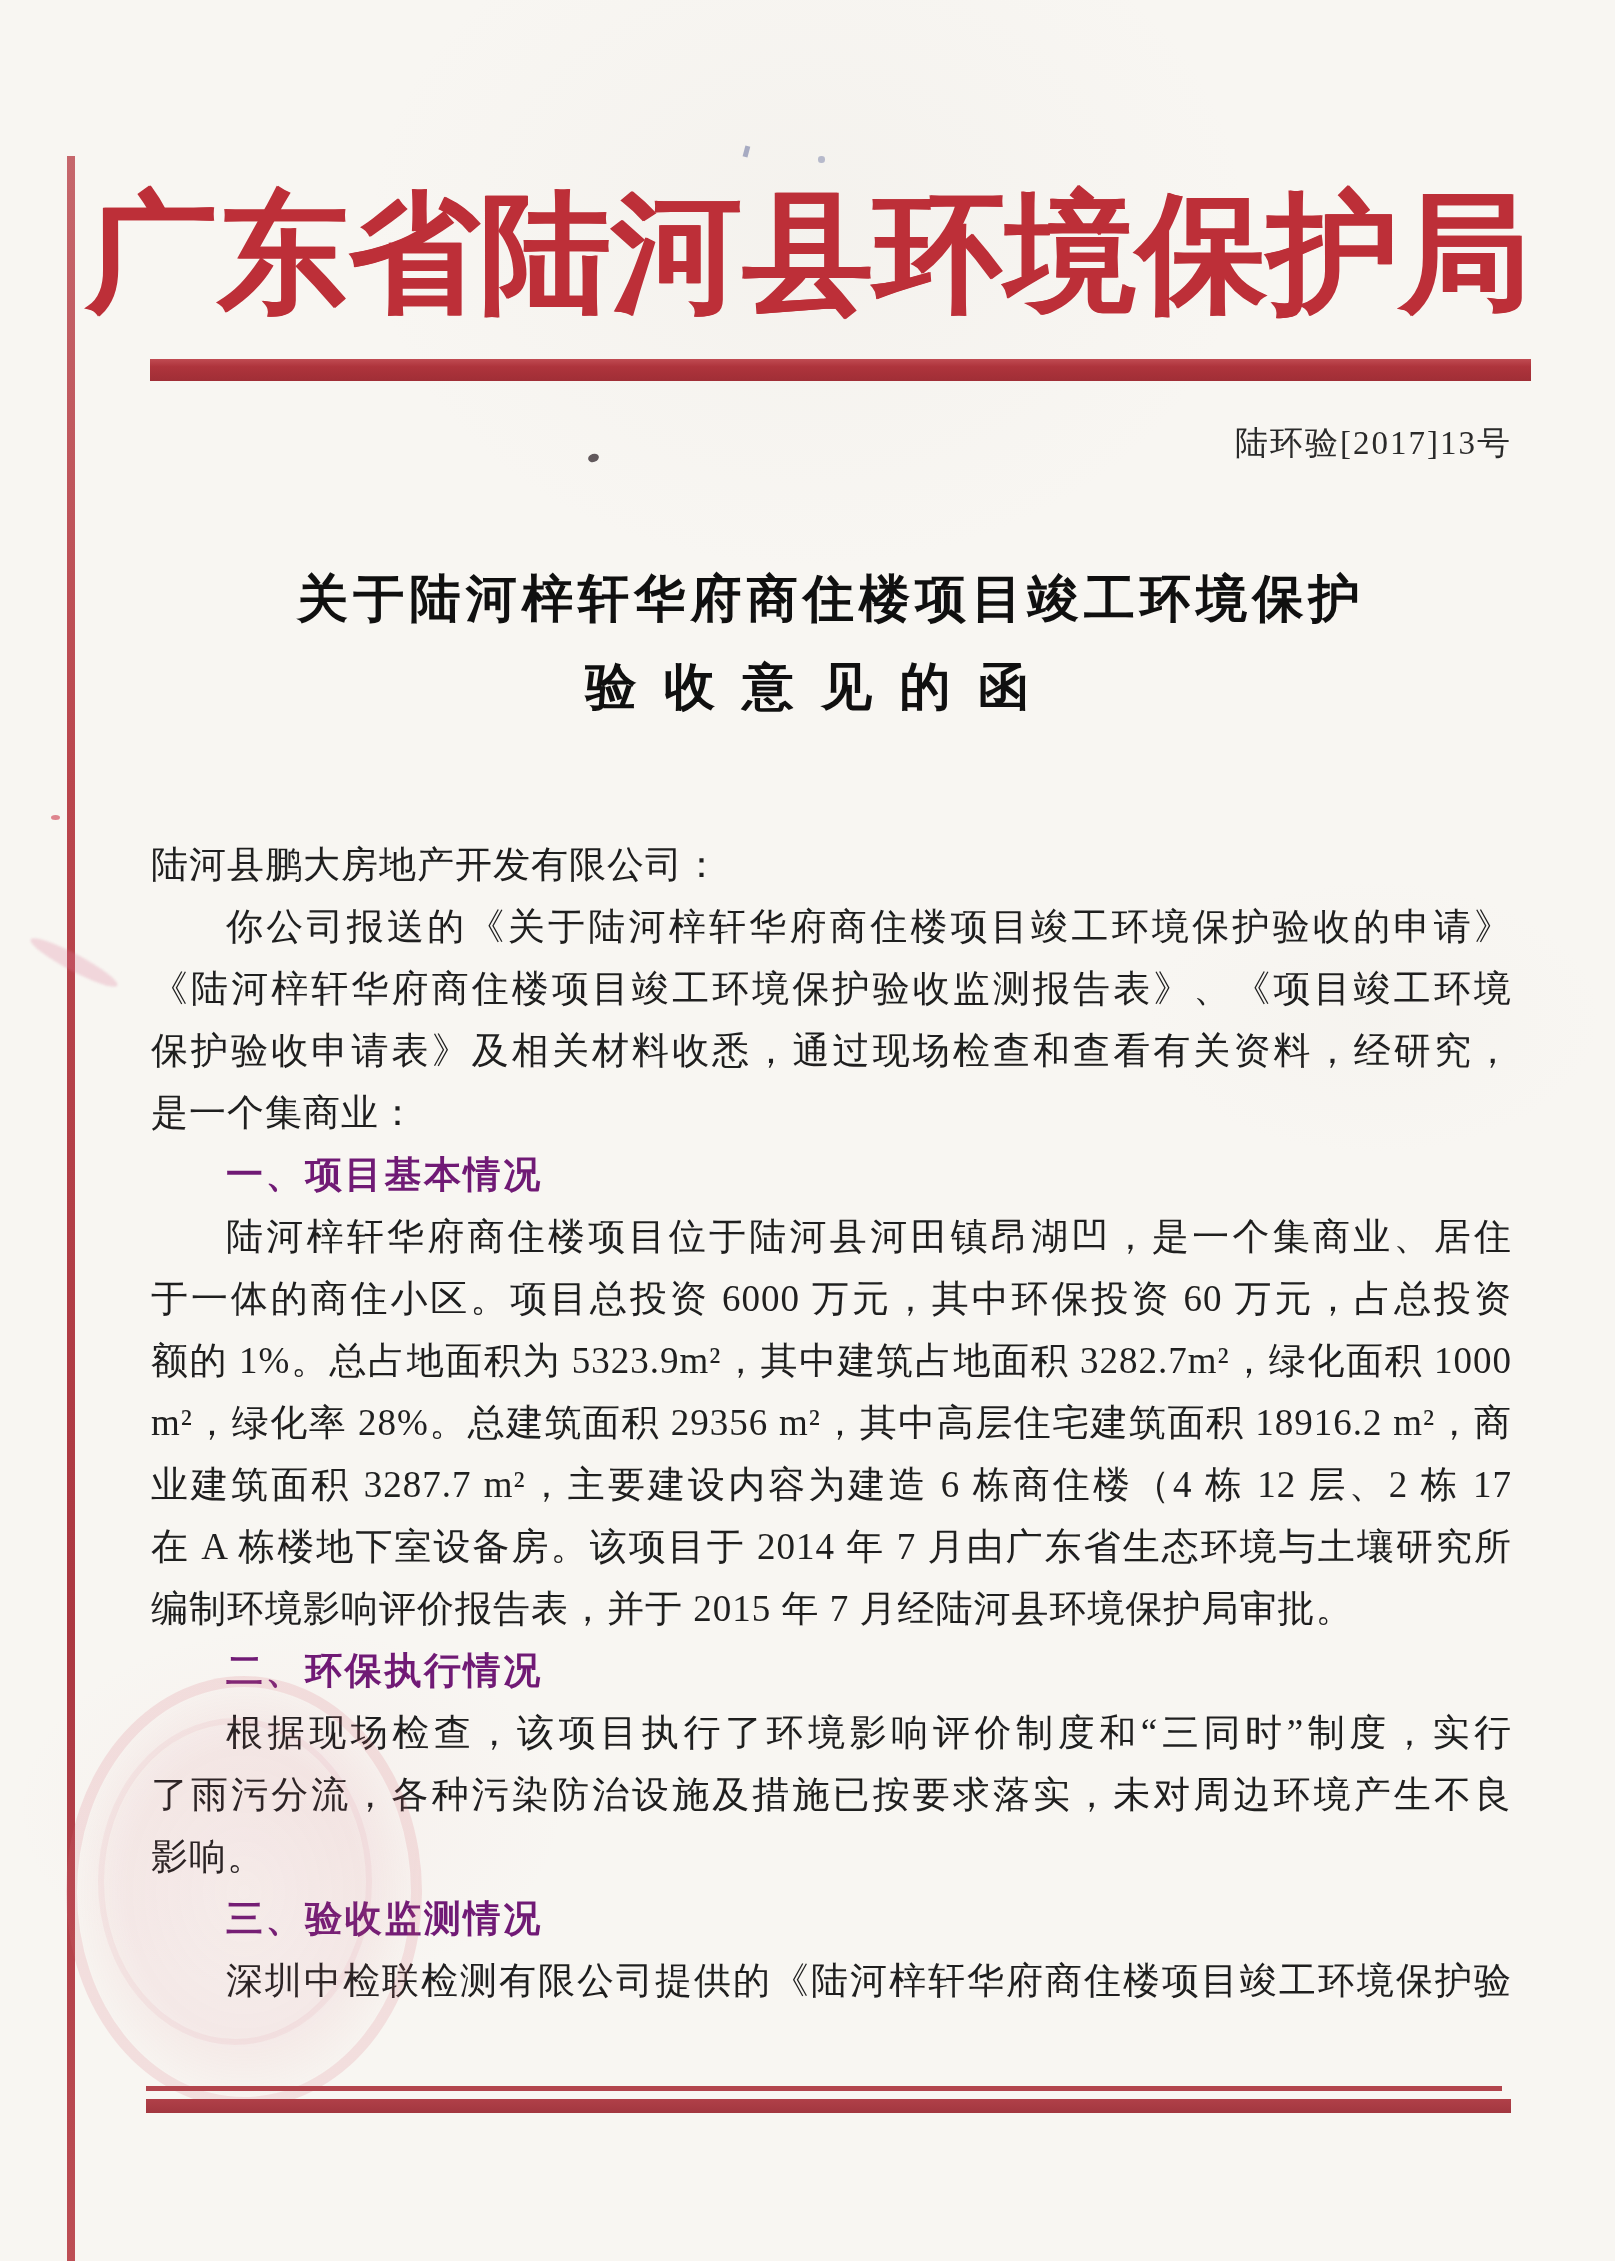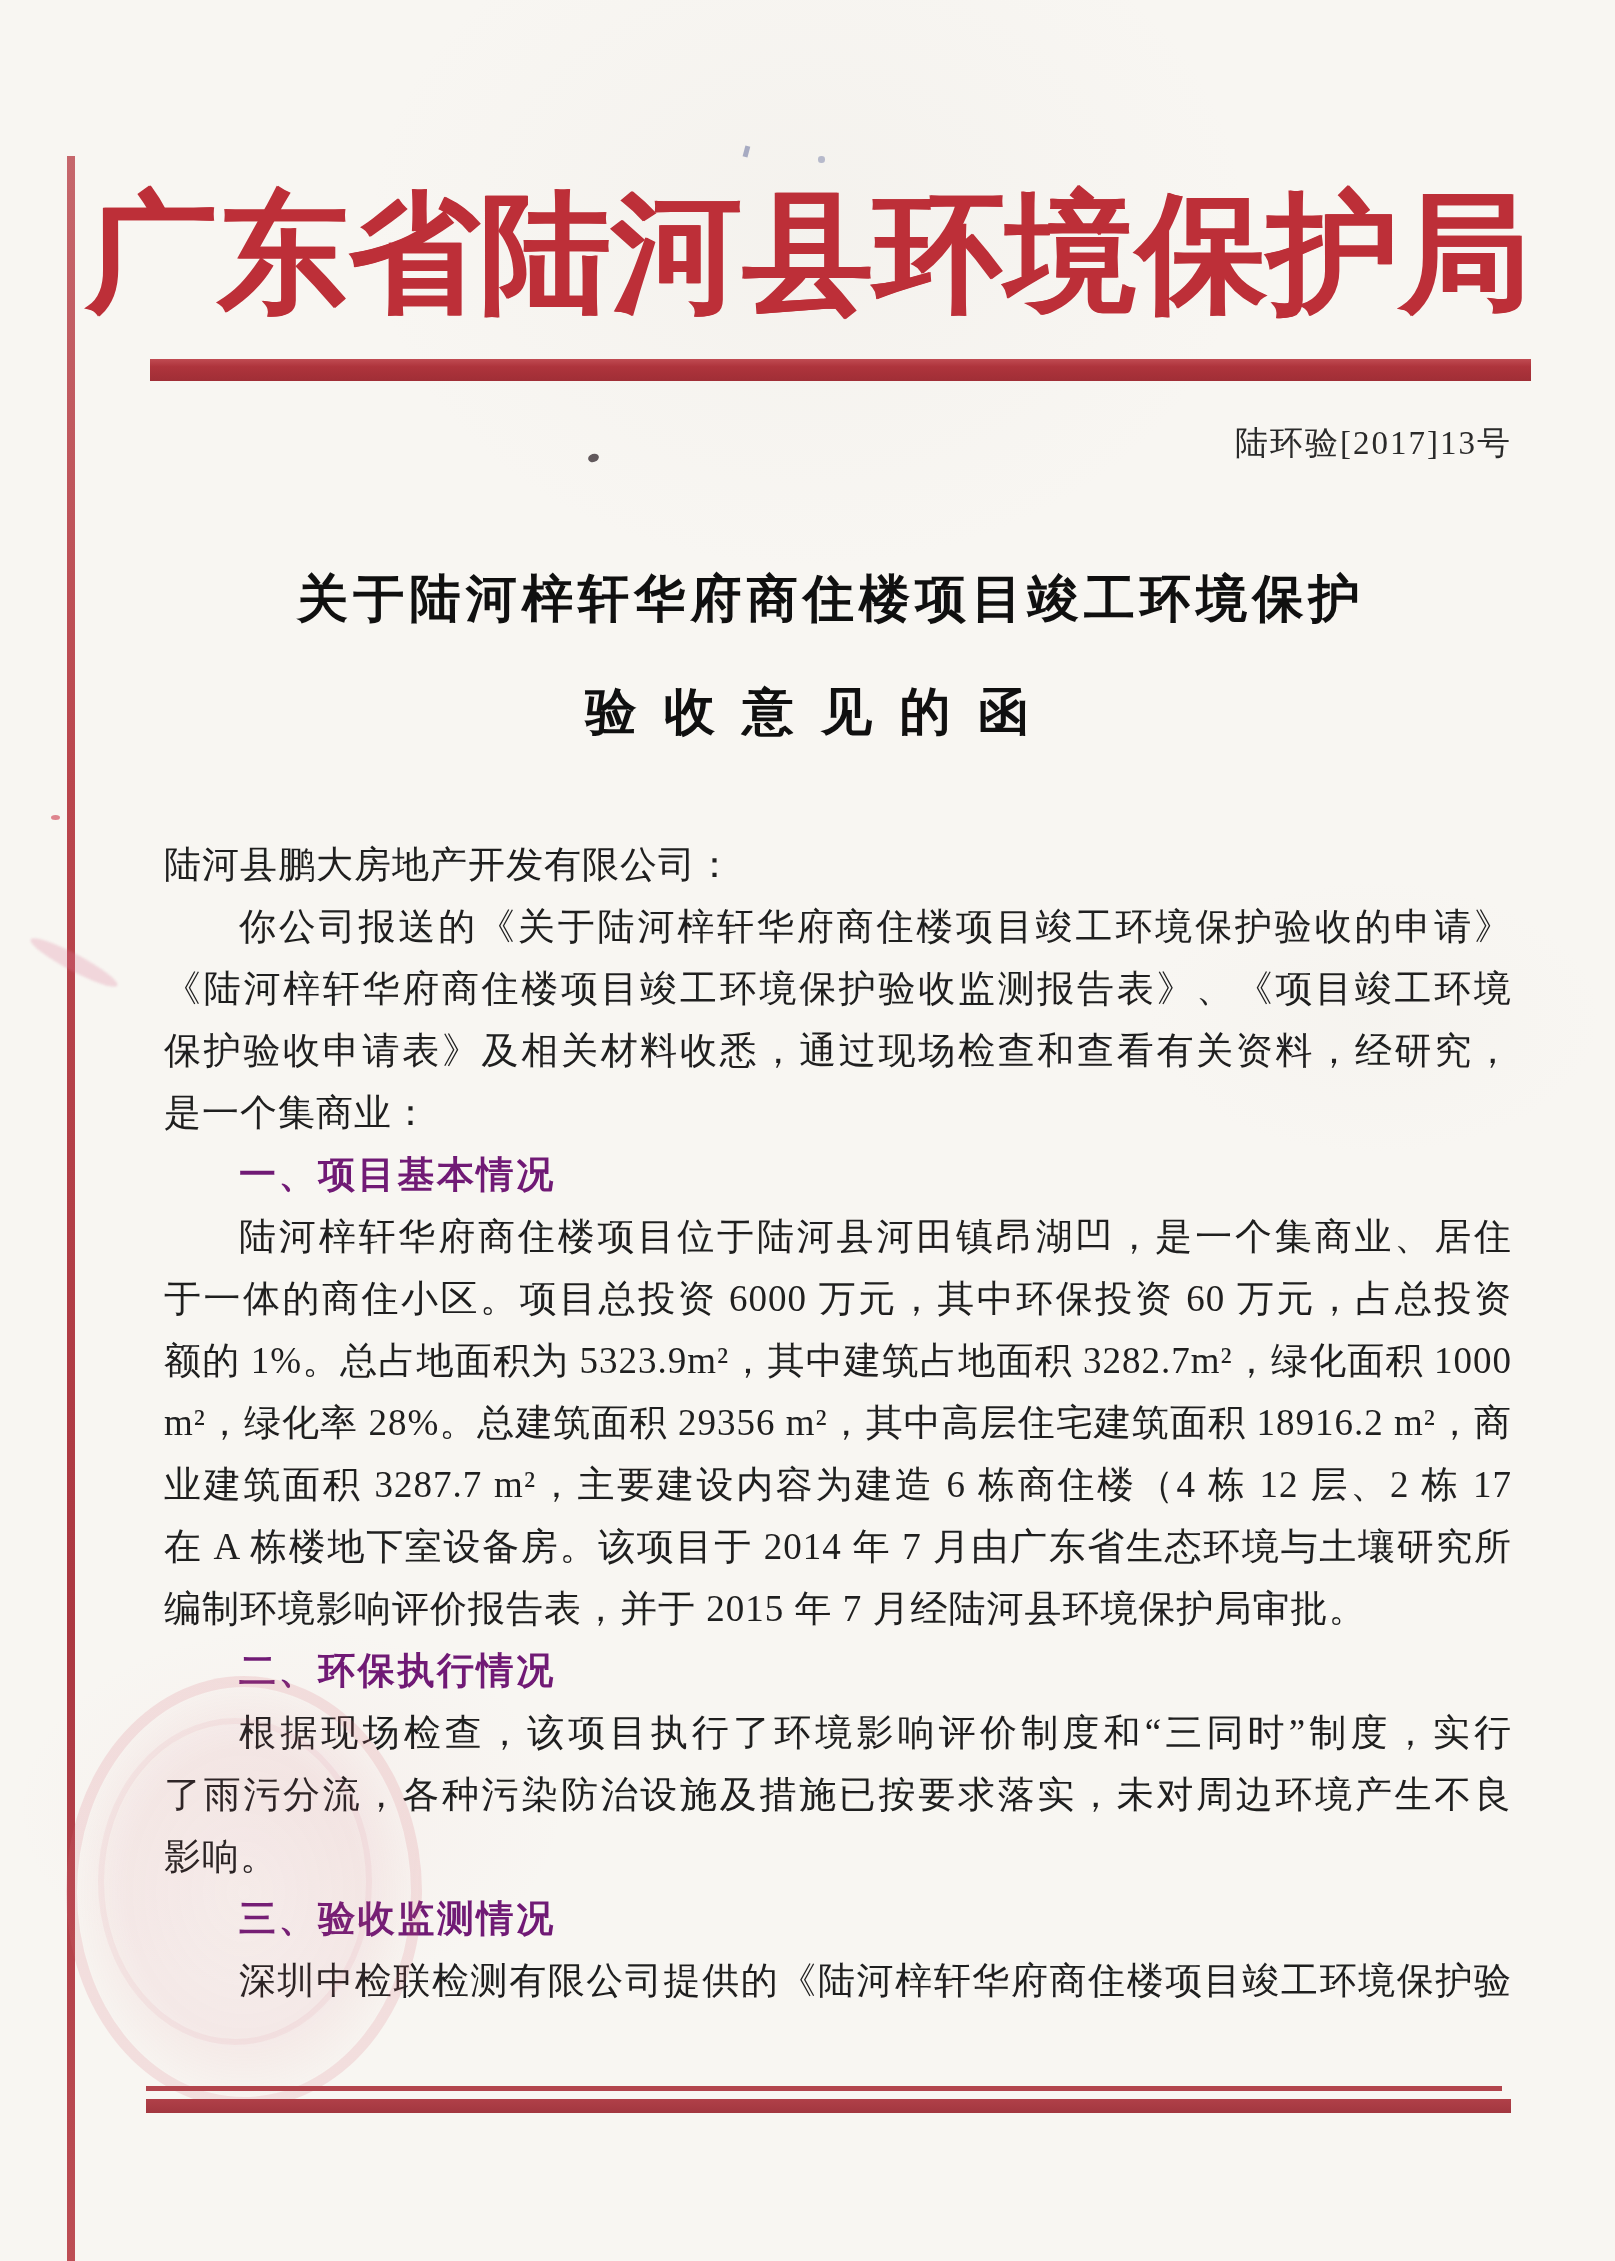--- a/index.html
+++ b/index.html
@@ -41,27 +41,27 @@
     position:absolute;top:421px;right:104px;
     font-size:33px;color:#2a2a2a;letter-spacing:2px;
     white-space:nowrap;
     text-align:right;
   }
   .doc-title{
     position:absolute;left:0;width:100%;text-align:center;
     color:#101010;font-weight:700;white-space:nowrap;padding-left:23px;
   }
   .doc-title.l1{top:565px;font-size:51px;letter-spacing:5.2px;}
-  .doc-title.l2{top:678px;font-size:51px;letter-spacing:27.5px;padding-left:26px;box-sizing:border-box;}
+  .doc-title.l2{top:653px;font-size:51px;letter-spacing:27.5px;padding-left:26px;box-sizing:border-box;}
   .body-text{
     position:absolute;left:151px;top:834px;width:1361px;
     font-size:37px;line-height:62px;color:#1f1f1f;
     letter-spacing:1px;
   }
-  .body-text .line{height:62px;white-space:nowrap;margin-left:13px;}
+  .body-text .line{height:62px;white-space:nowrap;}
   .body-text .line.fill{
     white-space:normal;
     text-align:justify;text-align-last:justify;
     text-justify:inter-character;
     overflow:hidden;
   }
   .body-text .line.ind{text-indent:75px;}
   .body-text .line.hd{
     font-weight:700;color:#701a75;
     font-family:"Liberation Sans","DejaVu Sans",sans-serif;

